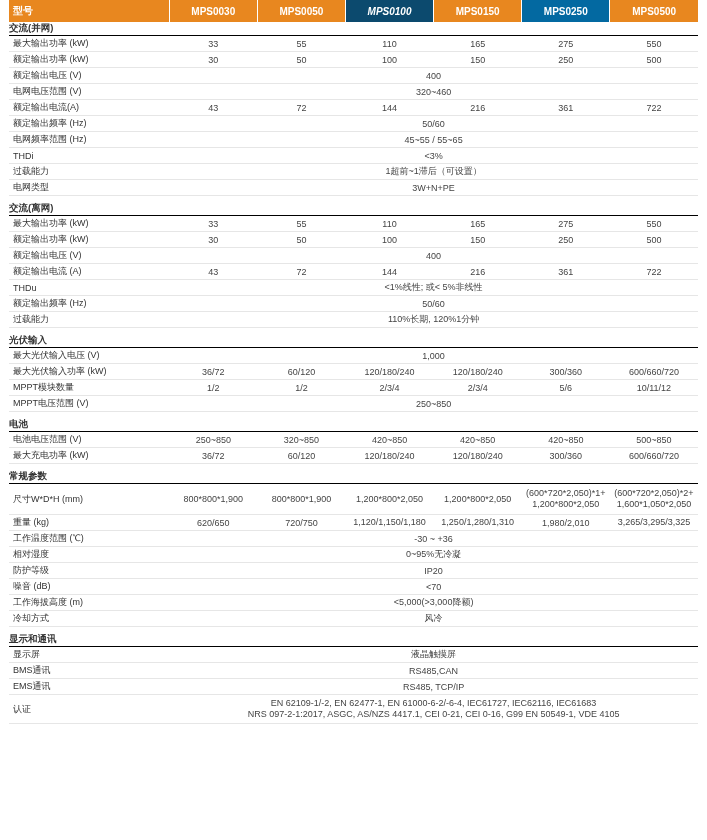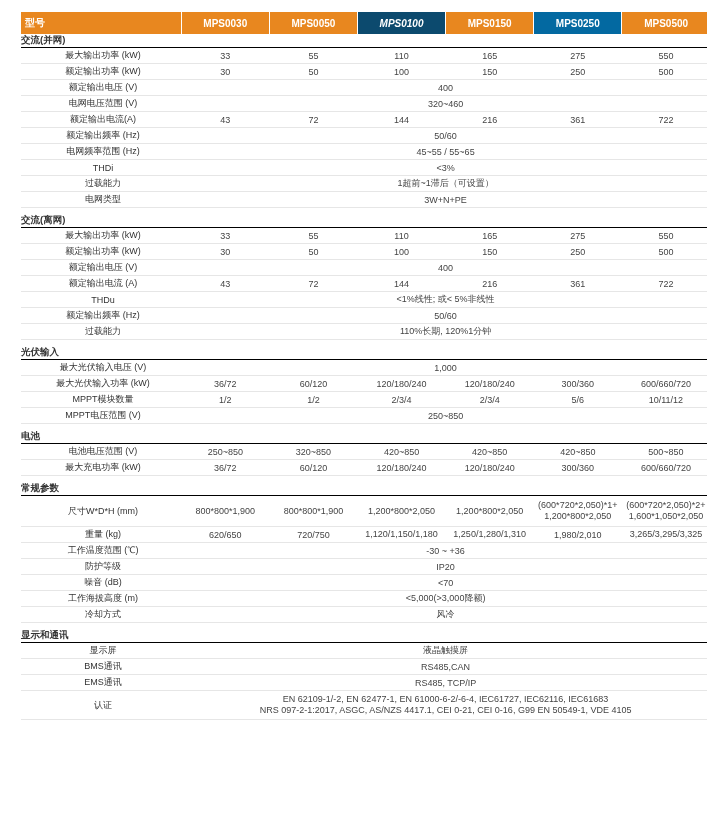--- a/index.html
+++ b/index.html
@@ -10,21 +10,21 @@
   body {
     width: 707px;
     height: 840px;
     font-family: "Liberation Sans", sans-serif;
     color: #333333;
     font-size: 9px;
     overflow: hidden;
   }
   .sheet {
     width: 639px;
-    padding: 12px;
+    padding: 0;
     box-sizing: border-box;
   }
   table.spec {
     width: 689px;
     margin: 0 9px;
     border-collapse: collapse;
     table-layout: fixed;
   }
   table.spec td, table.spec th {
     padding: 0;
@@ -57,21 +57,21 @@
     border-bottom: 1px solid #000000;
   }
   tr.data-row td {
     height: 15px;
     border-bottom: 1px solid #e6e6e6;
     font-size: 9px;
     text-align: center;
     color: #444;
   }
   tr.data-row td.label-col {
-    text-align: center;
+    text-align: left;
     padding-left: 4px;
     color: #333;
   }
   tr.data-row:last-child td { }
   .label-col { width: 160px; }
   .val-col { width: 88px; }
   .small { font-size: 8.2px; line-height: 1.15; }
   .two-line { line-height: 1.2; }
   .spacer-row td { height: 6px; border: none; }
 </style>
@@ -284,20 +284,24 @@
           <td class="small">1,120/1,150/1,180</td>
           <td class="small">1,250/1,280/1,310</td>
           <td>1,980/2,010</td>
           <td class="small">3,265/3,295/3,325</td>
         </tr>
         <tr class="data-row">
           <td class="label-col">工作温度范围 (℃)</td>
           <td colspan="6">-30 ~ +36</td>
         </tr>
         <tr class="data-row">
+          <td class="label-col">相对湿度</td>
+          <td colspan="6">0~95%无冷凝</td>
+        </tr>
+        <tr class="data-row">
           <td class="label-col">防护等级</td>
           <td colspan="6">IP20</td>
         </tr>
         <tr class="data-row">
           <td class="label-col">噪音 (dB)</td>
           <td colspan="6">&lt;70</td>
         </tr>
         <tr class="data-row">
           <td class="label-col">工作海拔高度 (m)</td>
           <td colspan="6">&lt;5,000(&gt;3,000降额)</td>

